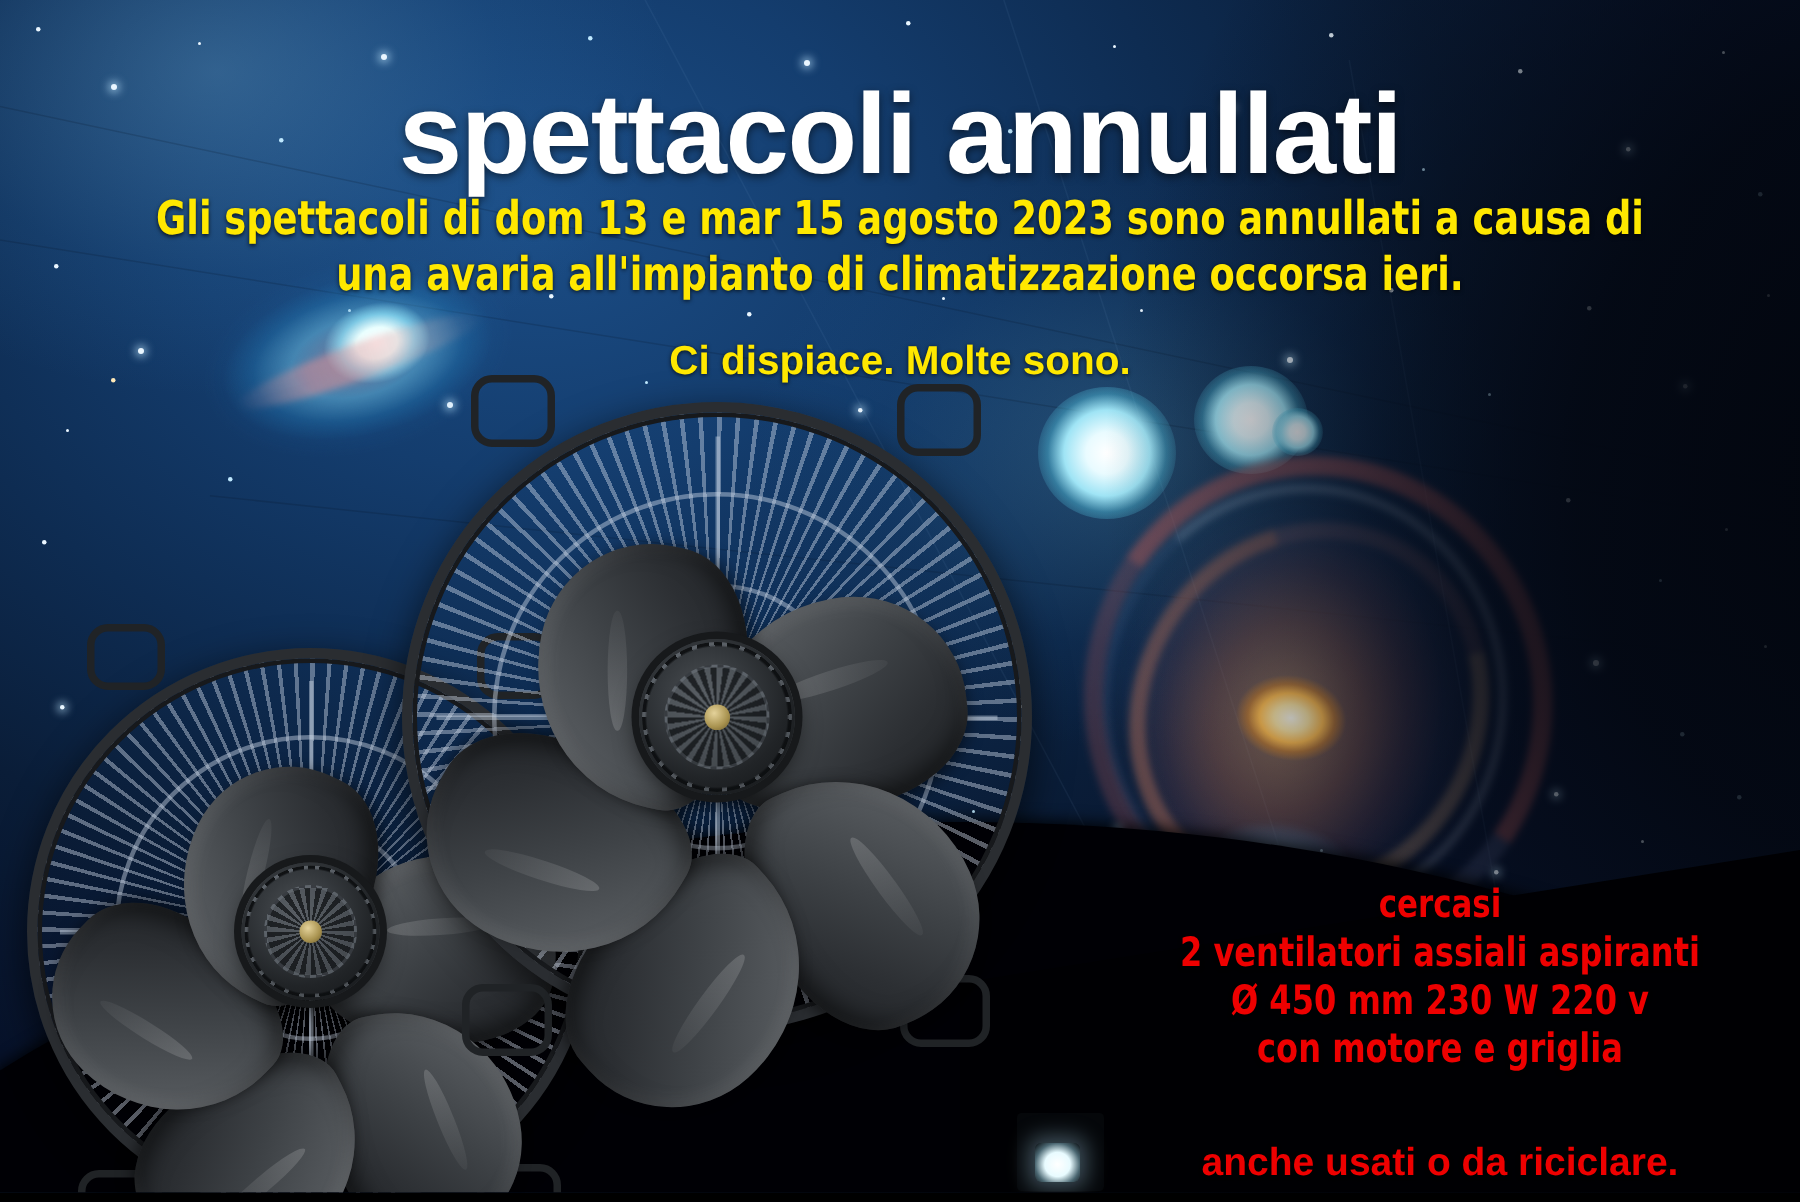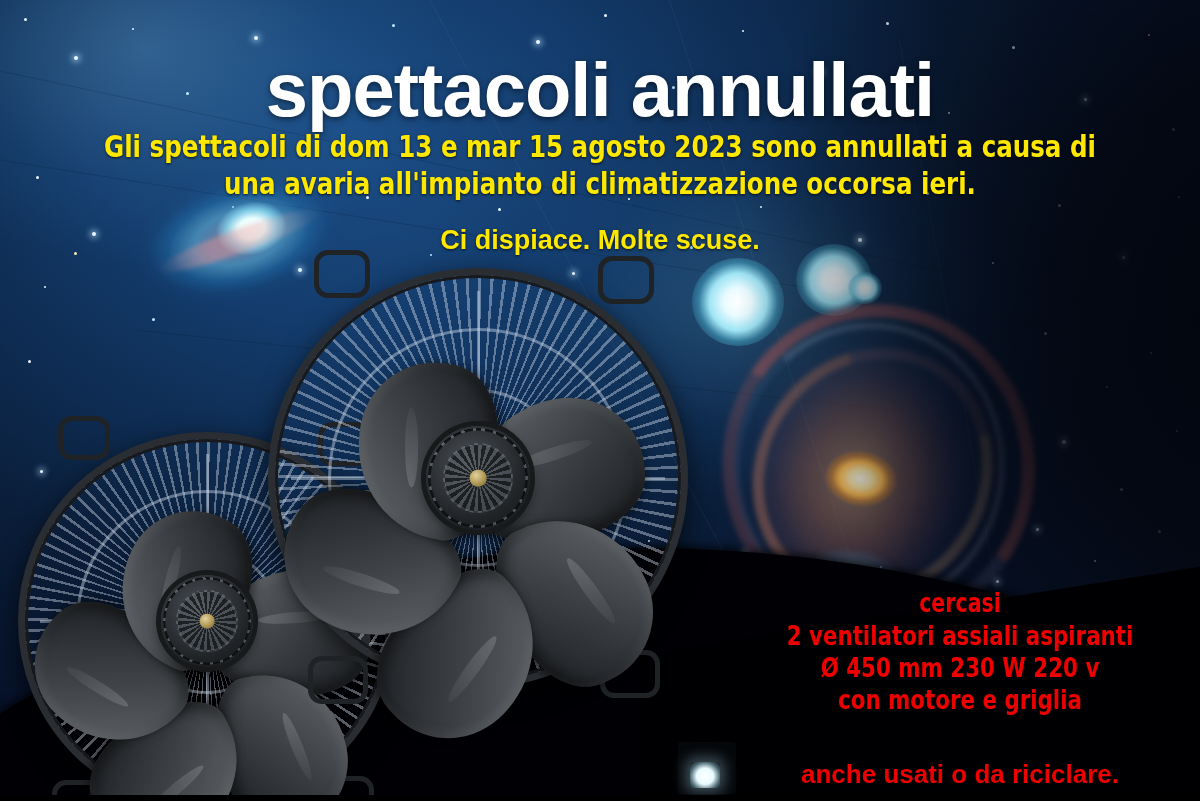--- a/index.html
+++ b/index.html
@@ -370,21 +370,21 @@
       <div class="cap"></div>
     </div>
   </div>
 
   <div class="txt title">spettacoli annullati</div>
 
   <div class="txt l2 yellow cond">Gli spettacoli di dom 13 e mar 15 agosto 2023 sono annullati a causa di</div>
 
   <div class="txt l3 yellow cond">una avaria all'impianto di climatizzazione occorsa ieri.</div>
 
-  <div class="txt l4 yellow">Ci dispiace. Molte scuse.</div>
+  <div class="txt l4 yellow">Ci dispiace. Molte sono.</div>
 
   <div class="txt r1 red cond">cercasi</div>
 
   <div class="txt r2 red cond">2 ventilatori assiali aspiranti</div>
 
   <div class="txt r3 red cond">Ø 450 mm 230 W 220 v</div>
 
   <div class="txt r4 red cond">con motore e griglia</div>
 
   <div class="txt r5 red">anche usati o da riciclare.</div>

